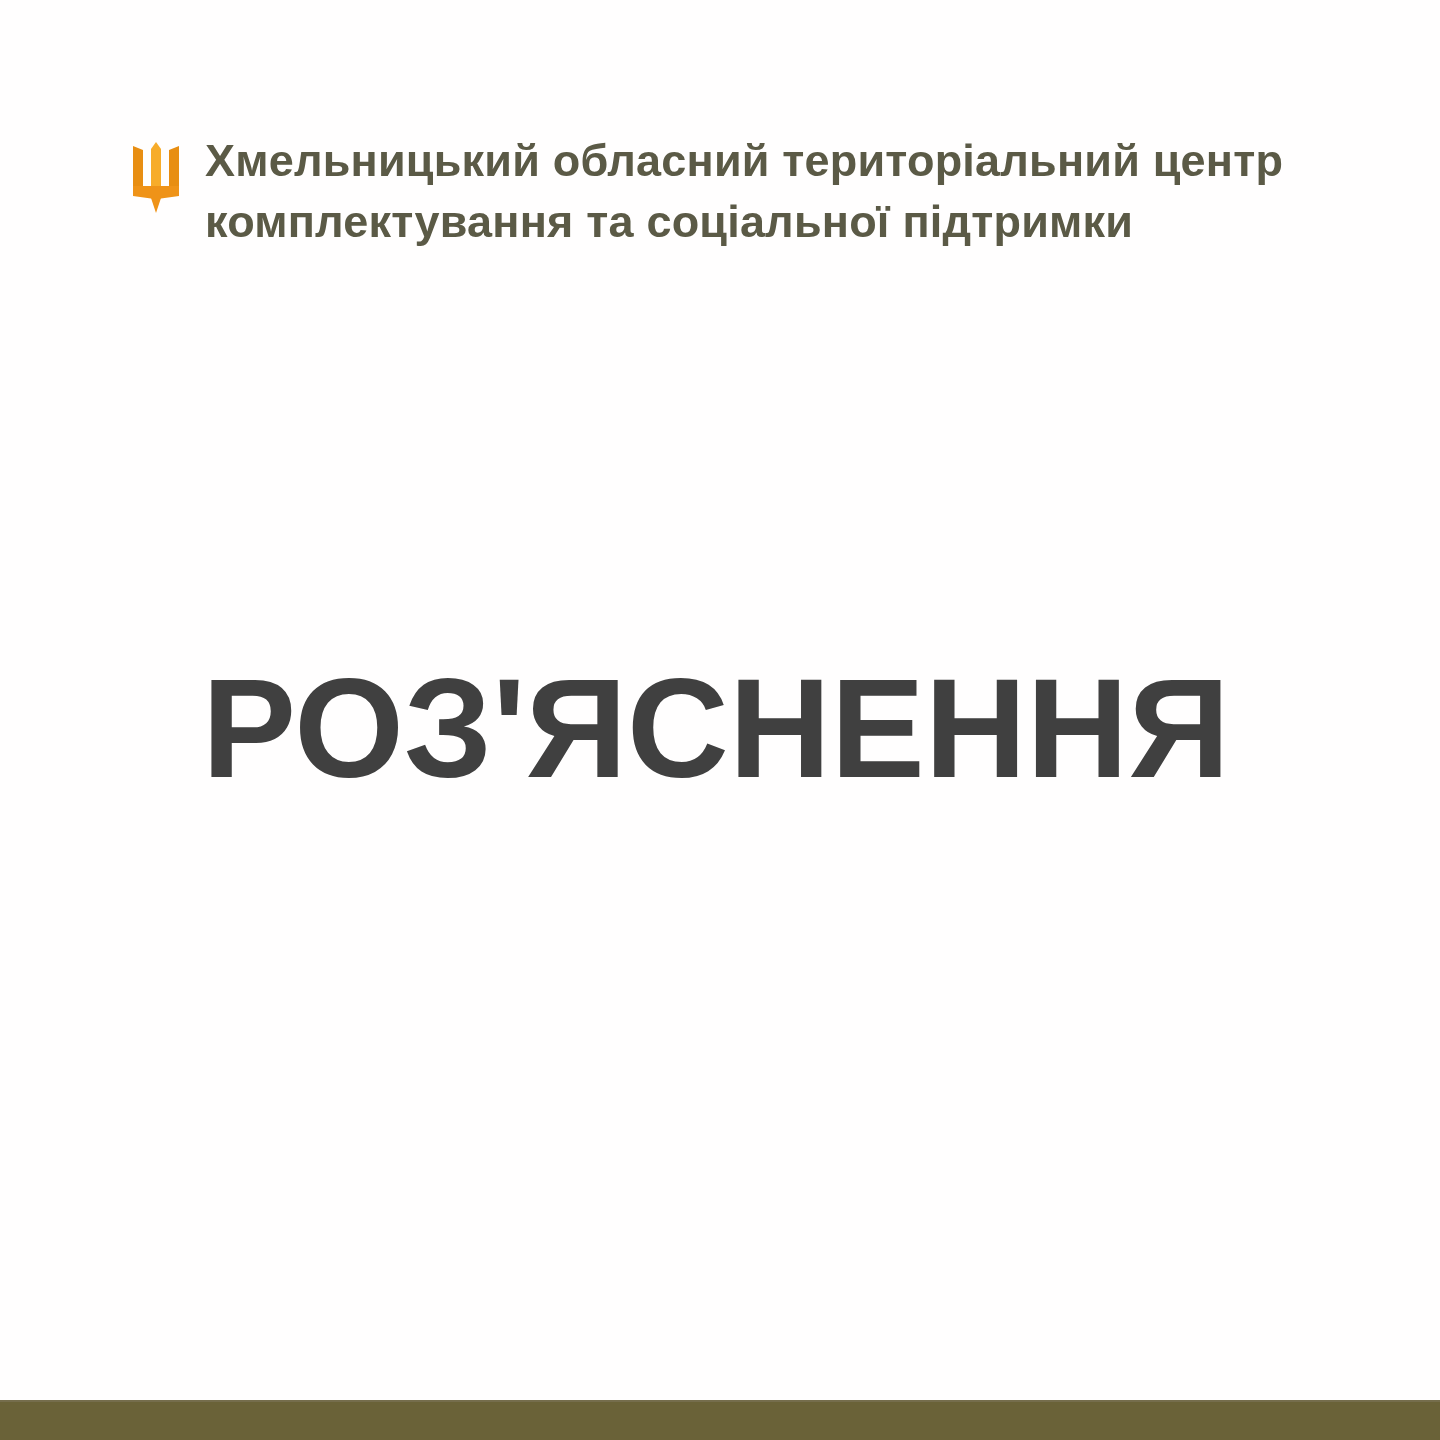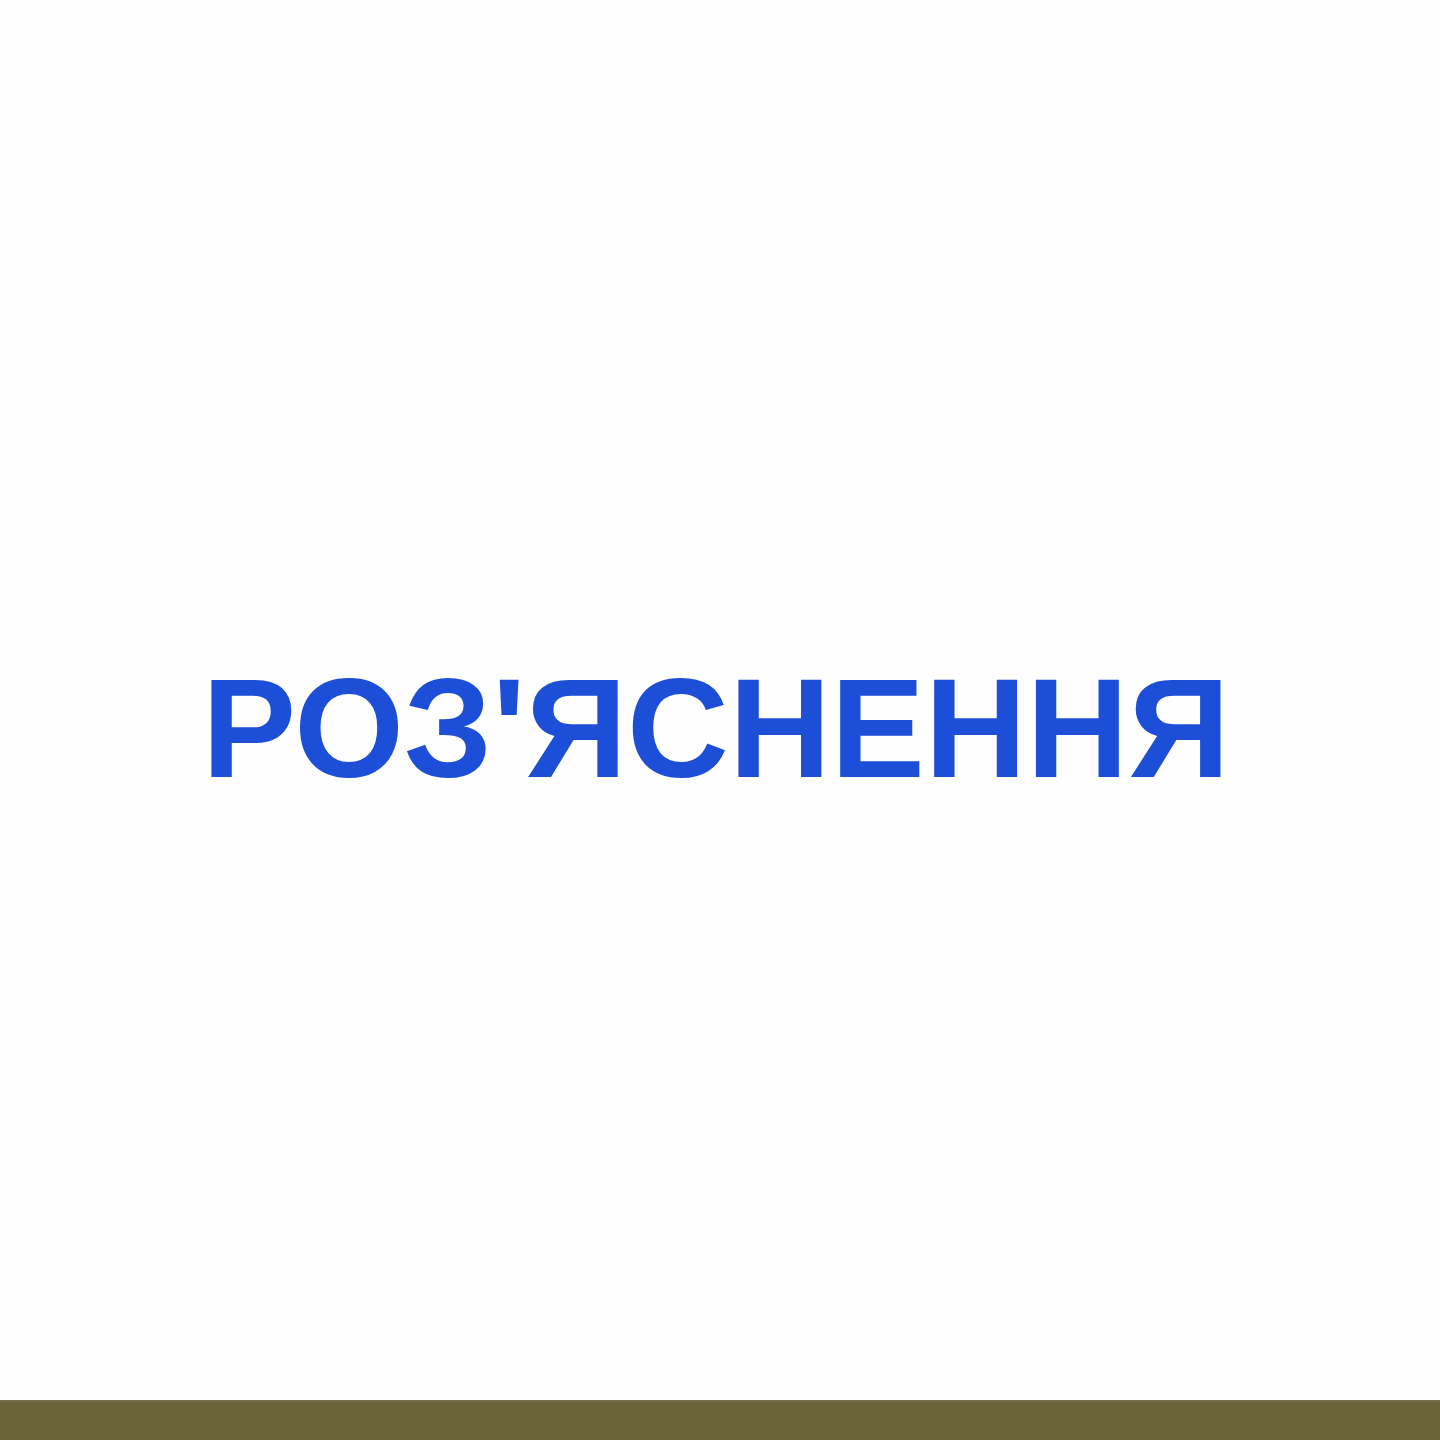--- a/index.html
+++ b/index.html
@@ -56,18 +56,37 @@
     background: #6A6238;
     border-top: 2px solid rgba(130, 124, 102, 0.45);
     box-sizing: border-box;
   }
 </style>
 </head>
 <body>
 
 <div class="page" style="background: rgb(255, 254, 254);">
 
+  <div class="header-row">
+    <svg class="trident" viewBox="0 0 48 74" xmlns="http://www.w3.org/2000/svg" aria-hidden="true">
 
-  <div class="main-title" style="color: #1d4ed8;">РОЗ'ЯСНЕННЯ</div>
+      <path d="M1 6 L11 10 L11 50 L1 50 Z" fill="#E88E12"></path>
+
+      <path d="M47 6 L37 10 L37 50 L47 50 Z" fill="#E88E12"></path>
+
+      <path d="M19 9 L24 2 L29 9 L29 52 L19 52 Z" fill="#F7AC2A"></path>
+
+      <path d="M1 46 L47 46 L47 56 L29 58.5 L19 58.5 L1 56 Z" fill="#EF9318"></path>
+
+      <path d="M18.5 56.5 L29.5 56.5 L24 73 Z" fill="#EF9318"></path>
+    </svg>
+
+    <div class="org-name" style="color: rgb(91, 90, 70);">
+      <div>Хмельницький обласний територіальний центр</div>
+      <div>комплектування та соціальної підтримки</div>
+    </div>
+  </div>
+
+  <div class="main-title" style="color: #404040;">РОЗ'ЯСНЕННЯ</div>
 
   <div class="footer-bar" style="background: rgb(106, 98, 56);"></div>
 
 </div>
 
 </body></html>

